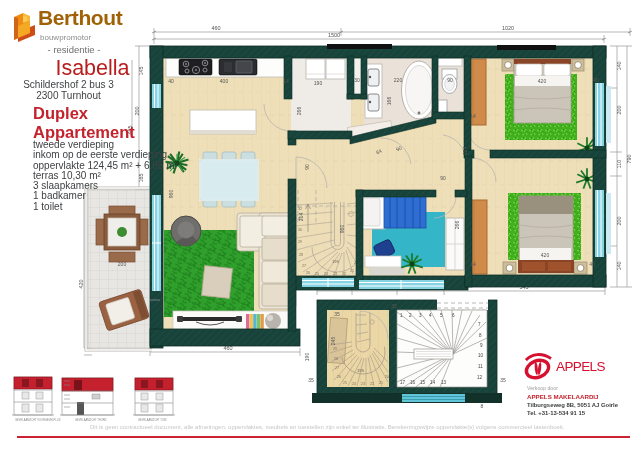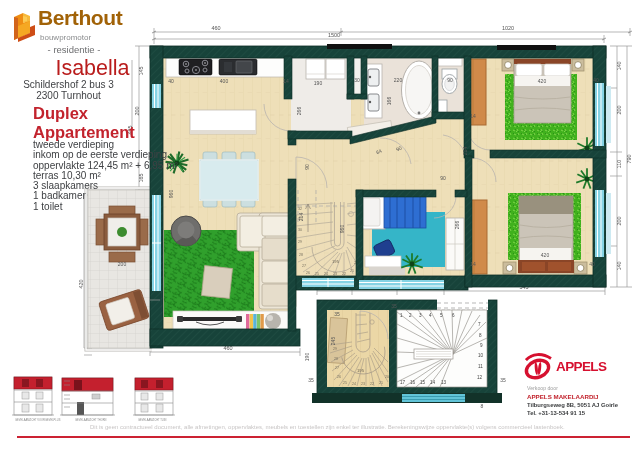--- a/index.html
+++ b/index.html
@@ -611,21 +611,21 @@
 <div class="t" style="left:0px;top:44px;width:148px;text-align:center;font-size:9.5px;color:#6d6e70;">- residentie -</div>
 
 <div class="t" style="left:0px;top:56px;width:137px;text-align:center;font-size:21.5px;color:#b91c1c;padding-left:24px;">Isabella</div>
 
 <div class="t" style="left:0px;top:80px;width:137px;text-align:center;font-size:10px;color:#404245;line-height:10.5px;">Schildershof 2 bus 3<br>2300 Turnhout</div>
 
 <div class="t" style="left:33px;top:104px;font-size:16.5px;font-weight:bold;color:#c2232d;line-height:18.5px;">Duplex<br>Appartement</div>
 
 <div class="t" style="left:33px;top:140px;font-size:10px;color:#3f4144;line-height:10.3px;">tweede verdieping<br>inkom op de eerste verdieping<br>oppervlakte 124,45 m² + 6,95 m²<br>terras 10,30 m²<br>3 slaapkamers<br>1 badkamer<br>1 toilet</div>
 
-<div class="t" style="left:556px;top:359px;font-size:13.5px;font-weight:bold;color:#d6102f;letter-spacing:-0.6px;">APPELS</div>
+<div class="t" style="left:556px;top:359px;font-size:13.5px;font-weight:normal;color:#d6102f;letter-spacing:-0.6px;">APPELS</div>
 
 <div class="t" style="left:527px;top:384.5px;font-size:5.2px;color:#a0a0a0;">Verkoop door</div>
 
 <div class="t" style="left:527px;top:392.5px;font-size:6.2px;font-weight:bold;color:#c2232d;">APPELS MAKELAARDIJ</div>
 
 <div class="t" style="left:527px;top:400.5px;font-size:5.9px;font-weight:bold;color:#3a3c3e;line-height:8.2px;white-space:nowrap;">Tilburgseweg 8B, 5051 AJ Goirle<br>Tel. +31-13-534 91 15</div>
 
 <div class="t" style="left:90px;top:424px;font-size:6.0px;color:#c8c5c5;">Dit is geen contractueel document, alle afmetingen, oppervlaktes, meubels en toestellen zijn enkel ter illustratie. Berekeningswijze oppervlakte(s) volgens commercieel lastenboek.</div>
 
 <div class="t" style="left:17px;top:436px;width:613px;height:2px;background:#cc2233;"></div>

